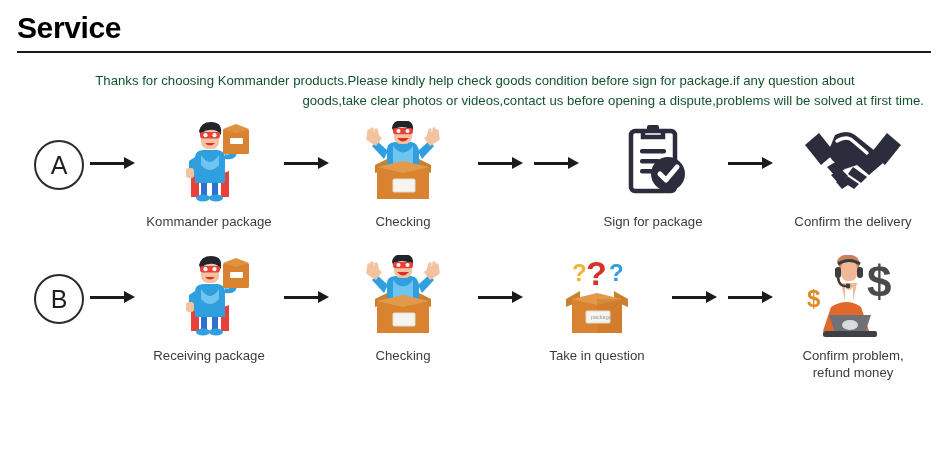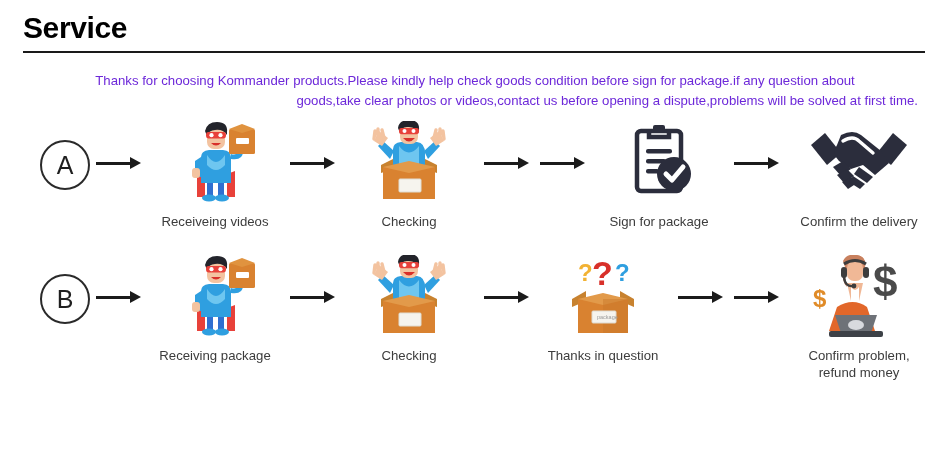--- a/index.html
+++ b/index.html
@@ -13,21 +13,21 @@
     font-family: "Liberation Sans", sans-serif;
     color: #3a3a3a;
     overflow: hidden;
     position: relative;
   }
   .page {
     position: relative;
     width: 950px;
     height: 467px;
     box-sizing: border-box;
-    padding: 0 14px;
+    padding: 0 8px;
   }
 
   
   .title {
     font-size: 30px;
     font-weight: bold;
     color: #000000;
     letter-spacing: -0.4px;
     padding: 12px 0 4px 9px;
     line-height: 1.05;
@@ -36,21 +36,21 @@
     height: 2px;
     background: #1a1a1a;
     margin: 3px 11px 0 9px;
   }
 
   
   .intro {
     margin: 18px 18px 0 18px;
     font-size: 13.2px;
     line-height: 1.55;
-    color: #6d28d9;
+    color: #14532d;
     text-align: center;
   }
   .intro .l1 { display: block; }
   .intro .l2 { display: block; text-align: right; }
 
   
   .row {
     position: relative;
     display: flex;
     align-items: flex-start;
@@ -164,21 +164,21 @@
           <path d="M62 8 L75 3 L88 8 L75 12 Z" fill="#e0933f"></path>
           <rect x="69" y="17" width="13" height="6" rx="1" fill="#ffffff"></rect>
           <rect x="40" y="6" width="18" height="22" rx="7" fill="#f3c3a0"></rect>
           <path d="M38 10 Q40 1 50 1 Q61 1 60 11 L60 14 Q56 8 48 9 Q42 9 40 15 Z" fill="#23242b"></path>
           <rect x="39" y="11" width="20" height="6.5" rx="2.4" fill="#e8413a"></rect>
           <circle cx="44.5" cy="14.2" r="2.1" fill="#ffffff"></circle>
           <circle cx="53.5" cy="14.2" r="2.1" fill="#ffffff"></circle>
           <path d="M44 22 Q49 27 54 22 Z" fill="#d8302a"></path>
         </svg>
       </div>
-      <div class="caption">Receiveing videos</div>
+      <div class="caption">Kommander package</div>
     </div>
 
     <div class="arrow">
       <span class="shaft"></span>
         <span class="head"></span>
     </div>
 
     <div class="step">
       <div class="art">
         <svg width="92" height="84" viewBox="0 0 92 84">
@@ -339,21 +339,21 @@
           <text x="59" y="26" font-family="Liberation Sans, sans-serif" font-size="24" font-weight="bold" fill="#2f9fe0">?</text>
           <path d="M16 44 L30 36 L30 46 L16 52 Z" fill="#c8822f"></path>
           <path d="M78 44 L64 36 L64 46 L78 52 Z" fill="#c8822f"></path>
           <rect x="22" y="44" width="50" height="34" fill="#d98230"></rect>
           <path d="M22 44 L47 38 L72 44 L47 50 Z" fill="#e29a4a"></path>
           <rect x="47" y="44" width="25" height="34" fill="#c8782a" opacity="0.45"></rect>
           <rect x="36" y="56" width="24" height="12" rx="1" fill="#f6f4ee" stroke="#ddd9ce"></rect>
           <text x="41" y="64" font-family="Liberation Sans, sans-serif" font-size="5.5" fill="#9a9a9a">package</text>
         </svg>
       </div>
-      <div class="caption">Thanks in question</div>
+      <div class="caption">Take in question</div>
     </div>
 
     <div class="arrow">
       <span class="shaft"></span>
         <span class="head"></span>
     </div>
 
 
     <div class="arrow">
       <span class="shaft"></span>

